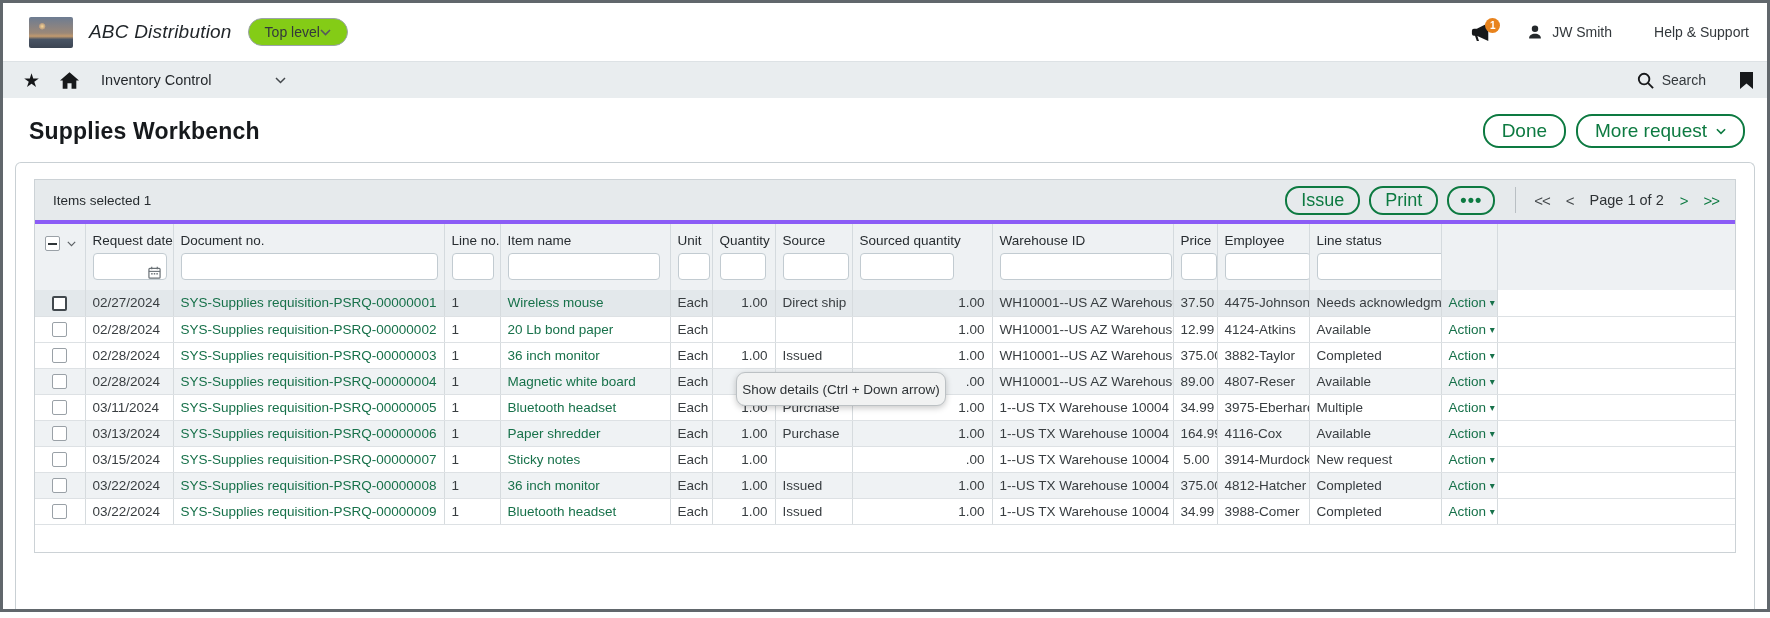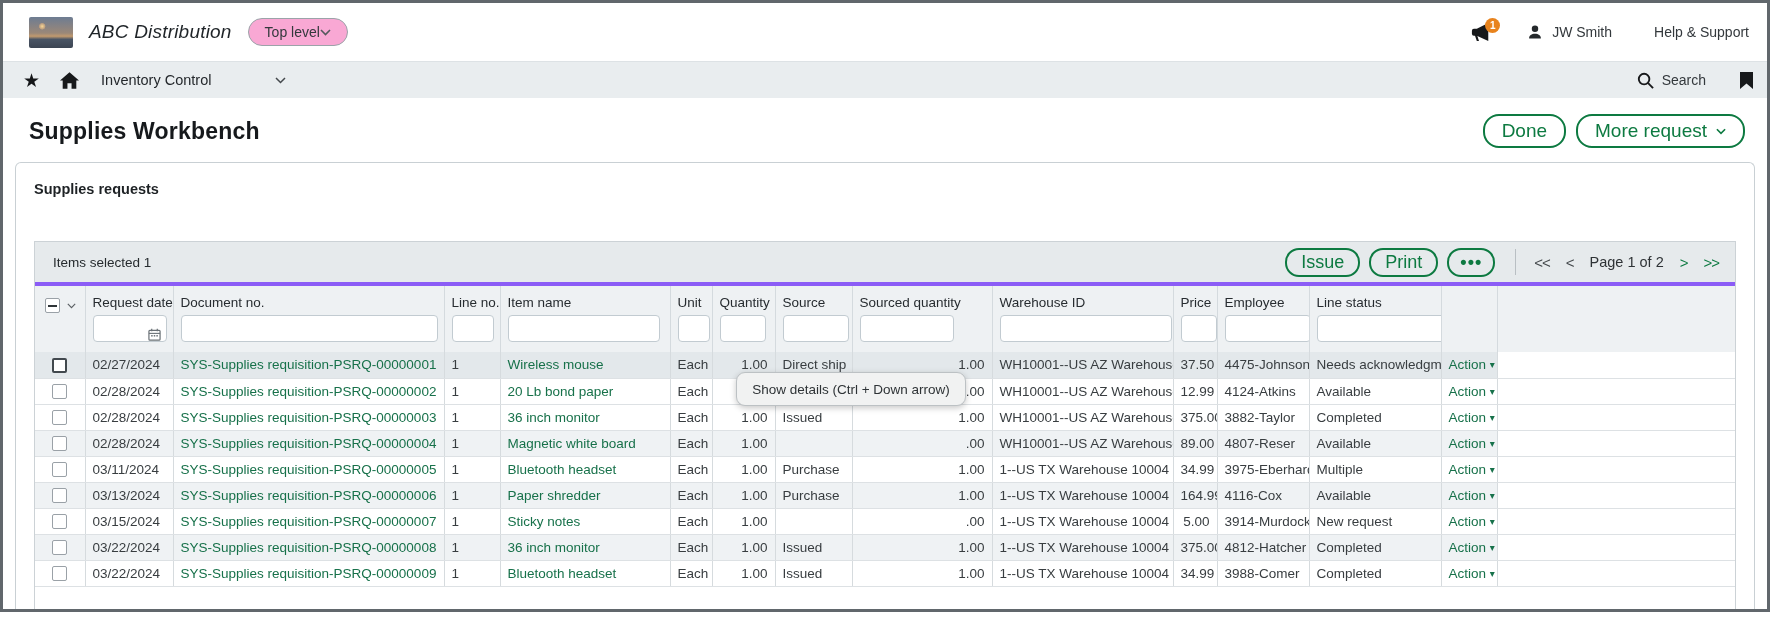--- a/index.html
+++ b/index.html
@@ -18,21 +18,21 @@
   .logo {
     width:44px; height:31px; border-radius:2px; margin-right:16px; flex:none;
     background:
       radial-gradient(circle 5px at 30% 30%, rgba(255,220,150,.95), rgba(255,190,120,.4) 60%, transparent 70%),
       linear-gradient(180deg,#6d7c92 0%, #9b8878 52%, #c29a6e 62%, #4a5565 72%, #3c4553 100%);
   }
   .company { font-size:19px; color:#1f2428; letter-spacing:.2px;font-style:italic; }
   .org-pill {
     margin-left:16px; display:inline-flex; align-items:center; 
     border:1px solid #9ba3a9; border-radius:16px; padding:5px 16px;
-    font-size:14px; color:#33383c; background:#f9a8d4; cursor:pointer;
+    font-size:14px; color:#33383c; background:#84cc16; cursor:pointer;
   }
   .top-spacer { flex:1; }
   .bell-wrap { position:relative; margin-right:34px; cursor:pointer; }
   .badge {
     position:absolute; right:-8px; top:-4px; width:15px; height:15px; border-radius:50%;
     background:#e8831d; color:#fff; font-size:10px; font-weight:bold;
     display:flex; align-items:center; justify-content:center;
   }
   .user-wrap { display:flex; align-items:center; gap:8px; margin-right:42px; cursor:pointer; }
   .top-text { font-size:14px; color:#33383c; }
@@ -138,21 +138,21 @@
     content:""; position:absolute; left:2px; top:5.5px; width:9px; height:2.5px; background:#2e3437;
   }
   .hdr-select-wrap { display:inline-flex; align-items:center; gap:7px; }
 
   .grid-link { color:var(--link); cursor:pointer; }
   .action-link { color:var(--link); cursor:pointer; font-size:13.5px; }
   .action-link .tri { font-size:10px; position:relative; top:-1px; }
 
   
   .tooltip {
-    position:absolute; left:733px; top:369px; width:230px; height:34px;
+    position:absolute; left:733px; top:369px; width:210px; height:34px;
     background:#f1f2f2; border:1px solid #bcc1c4; border-radius:9px;
     box-shadow:0 2px 6px rgba(0,0,0,.22);
     display:flex; align-items:center; justify-content:center;
     font-size:13.5px; color:#2e3336; z-index:50; white-space:nowrap;
   }
 
   svg { display:block; }
 </style>
 </head>
 <body>
@@ -230,21 +230,20 @@
       <span>More request</span>
       <span>
         <svg width="10" height="7" viewBox="0 0 11 7">
             <polyline points="1,1 5.5,5.5 10,1" fill="none" stroke="#0d7a41" stroke-width="1.8"></polyline>
           </svg>
       </span>
     </button>
   </div>
 
   <div class="panel">
-    <div class="panel-title">Supplies requests</div>
 
     <div class="grid">
 
       <div class="grid-toolbar">
         <span class="sel-count">Items selected 1</span>
         <div class="tb-spacer"></div>
         <button class="btn-sm">Issue</button>
         <button class="btn-sm">Print</button>
         <button class="btn-sm btn-dots">•••</button>
         <div class="tb-divider"></div>

